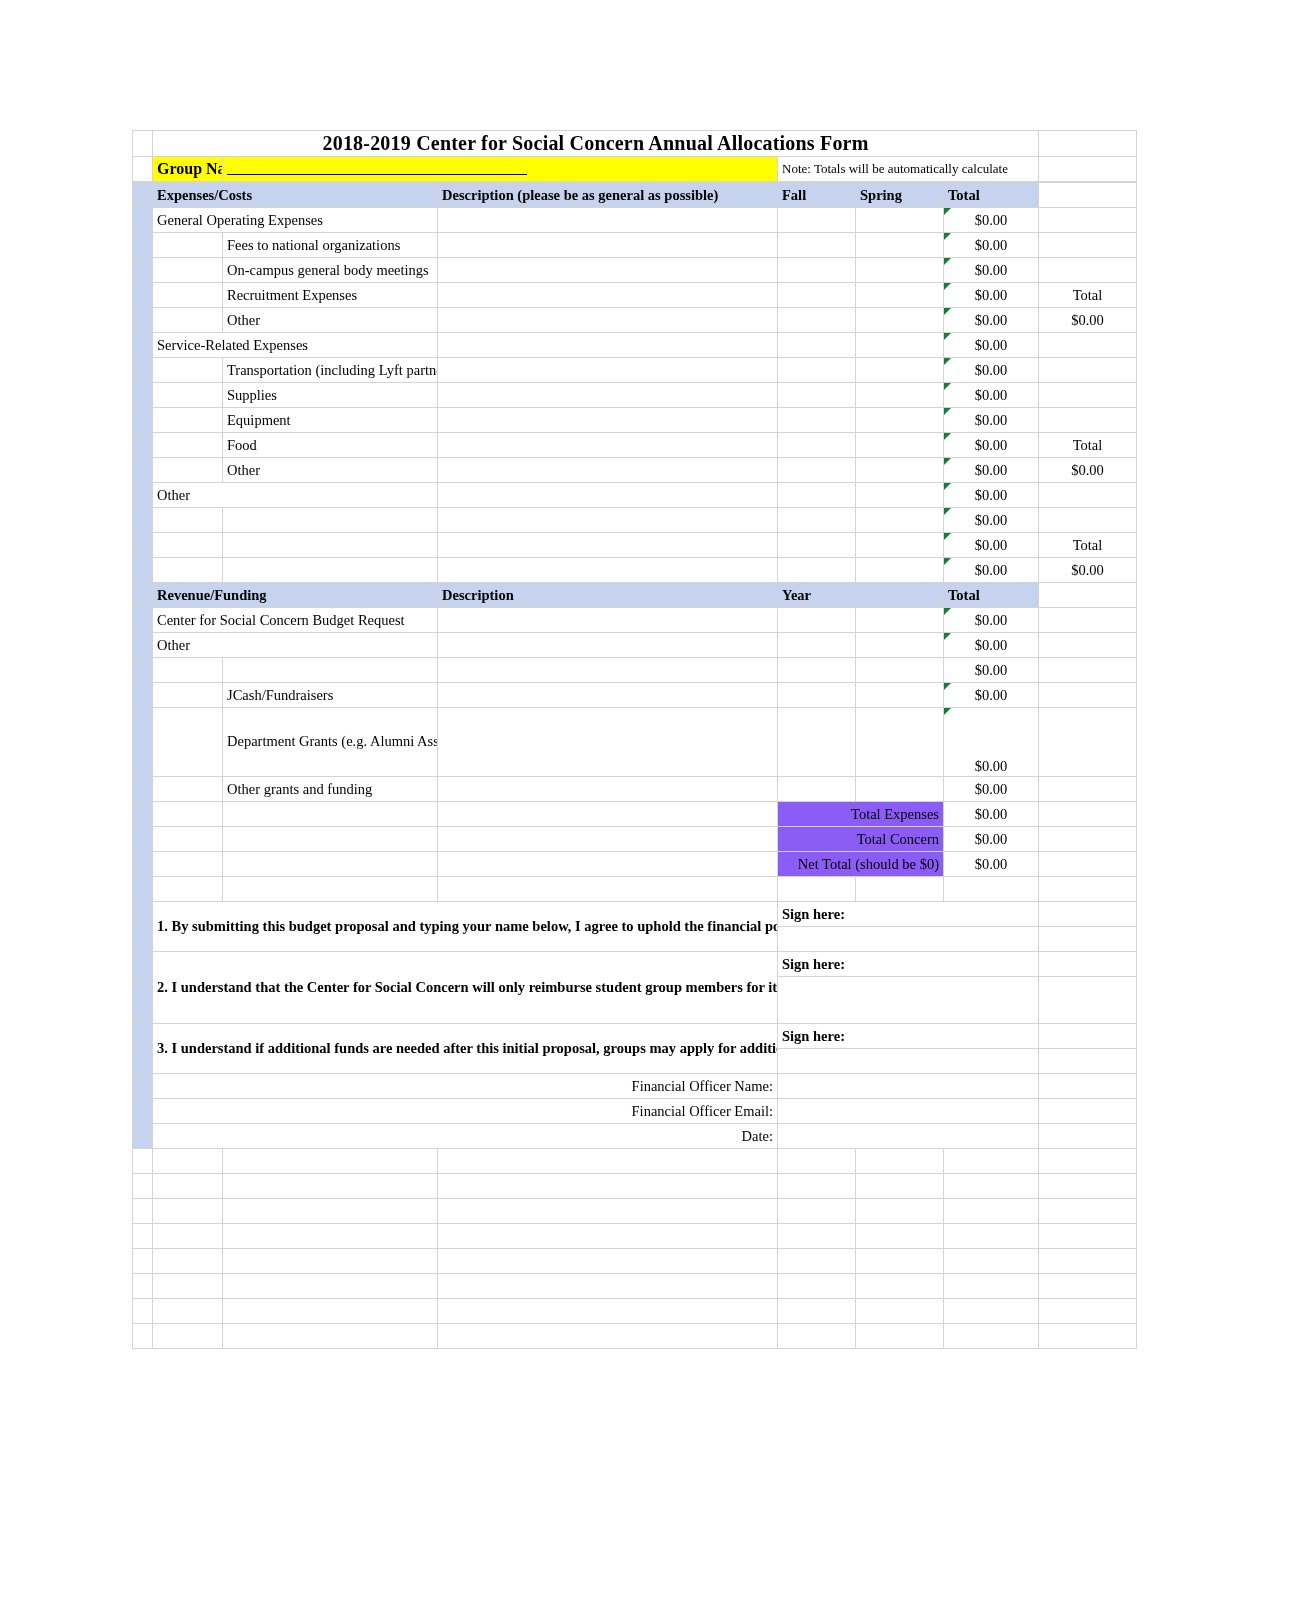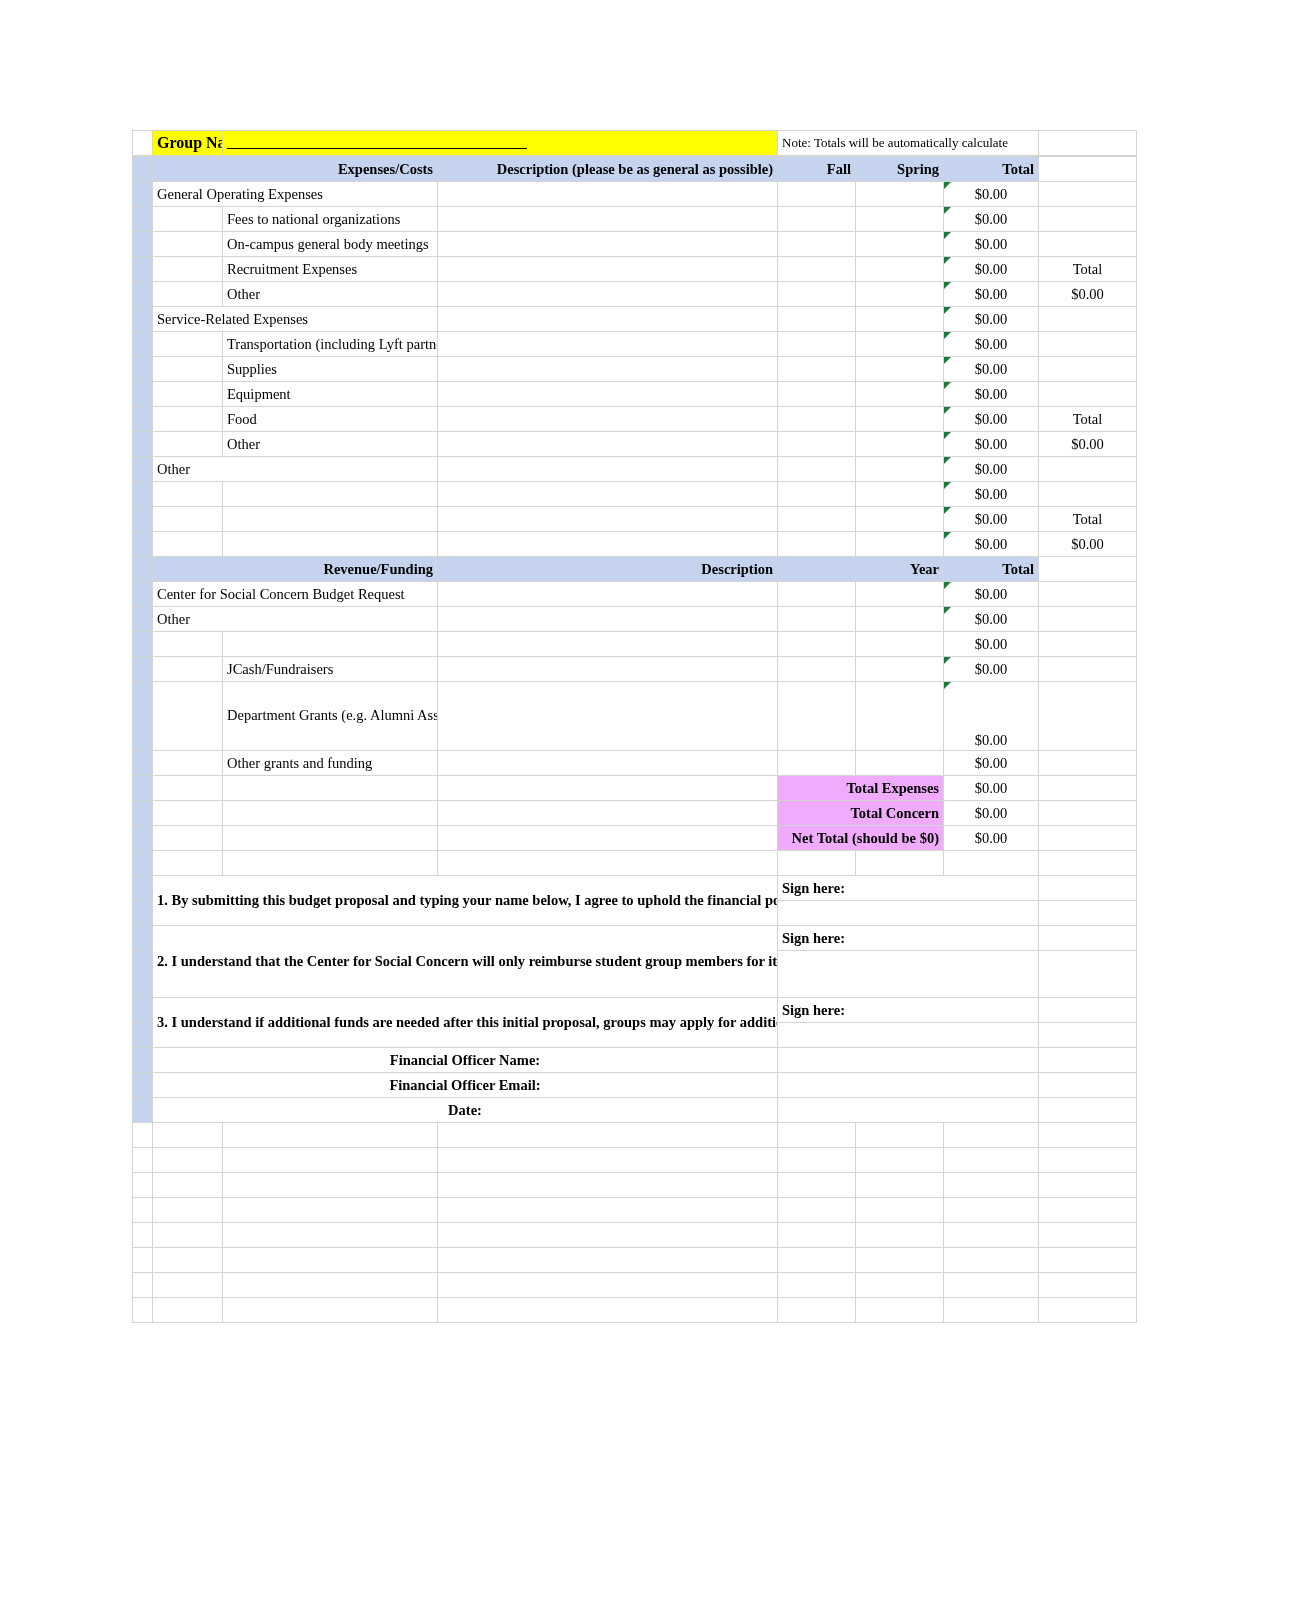--- a/index.html
+++ b/index.html
@@ -35,65 +35,70 @@
   col.c3{width:340px;}
   col.c4{width:78px;}
   col.c5{width:88px;}
   col.c6{width:95px;}
   col.c7{width:98px;}
   .title{
     font-size:20px;font-weight:bold;text-align:center;letter-spacing:.2px;
   }
   .leftband{background:#c5d3ef;}
   .hdr{
-    background:#c5d3ef;text-align:right;font-weight:bold;margin-left:37px;
+    background:#c5d3ef;text-align:left;font-weight:bold;margin-left:37px;
   }
   .yellow{background:#ffff00;}
   .groupname{
     font-weight:bold;font-size:16px;text-align:right;padding-right:4px;
   }
   .gline{
     border-bottom:1px solid #000;display:inline-block;width:300px;height:14px;
   }
   .note{font-size:13px;white-space:nowrap;}
   .bold{font-weight:normal;}
   .money{text-align:center;padding-right:6px;}
   .tot-lbl{text-align:center;}
   .cell-tri{position:relative;}
   .cell-tri:after{
     content:"";position:absolute;left:0;top:0;
     border-left:7px solid #1a7a3c;border-bottom:7px solid transparent;
   }
-  .totalbar{background:#f0abfc;font-weight:bold;text-align:right;padding-right:6px;}
+  .totalbar{background:#8b5cf6;font-weight:normal;text-align:right;padding-right:6px;}
   .agree{
     font-weight:bold;font-size:14.5px;white-space:normal;line-height:1.35;
     vertical-align:top;padding:3px 5px;
   }
   .signhere{font-weight:bold;vertical-align:top;padding:3px 5px;}
-  .fo-label{font-weight:bold;text-align:center;padding-right:5px;}
+  .fo-label{font-weight:normal;text-align:right;padding-right:5px;}
   .empty td{height:22px;}
   .wrapcell{white-space:normal;line-height:1.32;vertical-align:top;padding-top:2px;}
 </style>
 </head>
 <body>
 
 <div class="sheet">
 
   <table class="grid">
     <colgroup>
         <col class="c0">
         <col class="c1">
         <col class="c2">
         <col class="c3">
         <col class="c4">
         <col class="c5">
         <col class="c6">
         <col class="c7">
       </colgroup>
     <tbody>
+        <tr>
+      <td></td>
+      <td class="title" colspan="6">2018-2019 Center for Social Concern Annual Allocations Form</td>
+      <td></td>
+    </tr>
     <tr>
       <td></td>
       <td class="yellow groupname">Group Name:</td>
       <td class="yellow" colspan="2"><span class="gline"></span></td>
       <td colspan="3" class="note">Note: Totals will be automatically calculate</td>
       <td></td>
     </tr>
   </tbody>
     </table>
 

